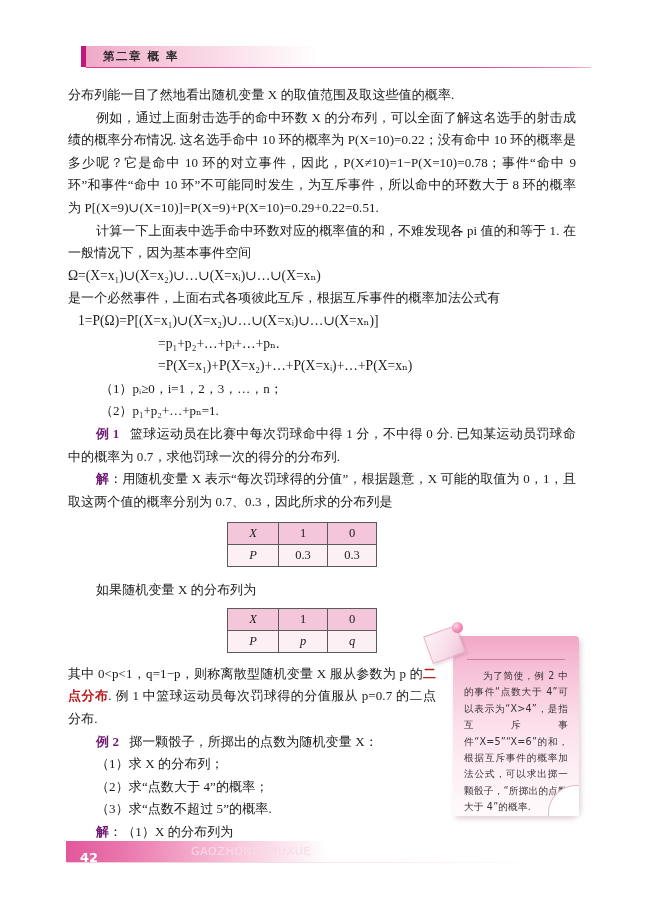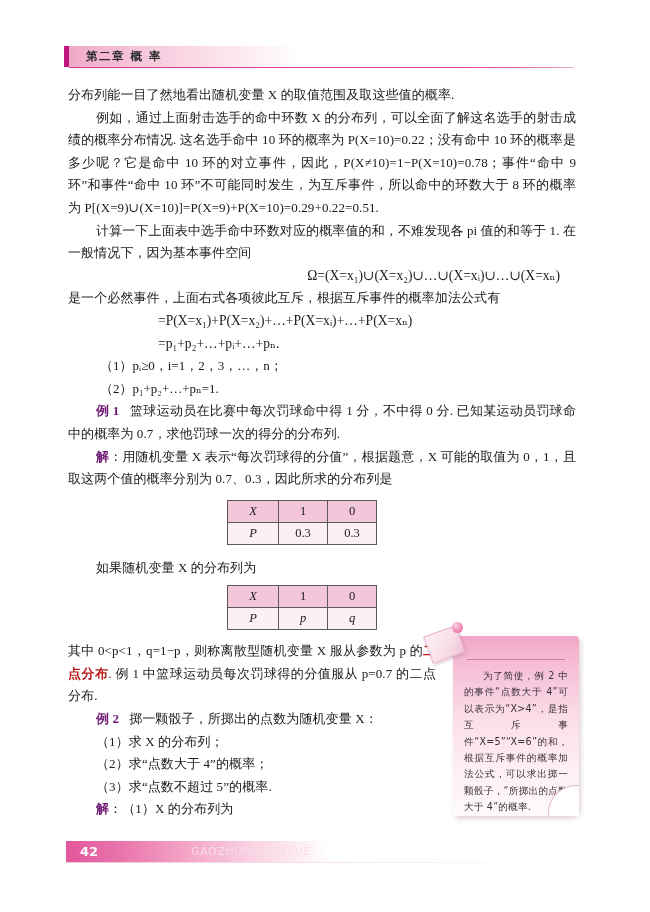--- a/index.html
+++ b/index.html
@@ -20,21 +20,21 @@
     position: absolute;
     left: 0; top: 0;
     width: 650px;
     height: 912px;
     background: #fff;
   }
 
   
   .header {
     position: absolute;
-    left: 64px;
+    left: 81px;
     top: 46px;
     width: 510px;
     height: 26px;
   }
   .header-accent-bar {
     position: absolute;
     left: 0; top: 0;
     width: 5px;
     height: 21px;
     background: #c2177e;
@@ -84,21 +84,21 @@
   p.ind {
     text-indent: 28px;
   }
   .eq {
     margin: 0;
     font-size: 13.6px;
     line-height: 22.6px;
     white-space: nowrap;
   }
   .eq-center {
-    text-align: right;
+    text-align: left;
     padding-right: 16px;
   }
   .eq-i1 { padding-left: 10px; }
   .eq-i2 { padding-left: 90px; }
   .list-item {
     margin: 0;
     font-size: 13px;
     line-height: 22.6px;
     padding-left: 32px;
   }
@@ -241,21 +241,21 @@
   .footer-bar {
     position: absolute;
     left: 0; top: 0;
     width: 262px;
     height: 21px;
     background: linear-gradient(to right, #e2579b 0%, #ea76ad 22%, #f4a9c9 48%, #fad3e3 72%, #ffffff 100%);
   }
   .footer-pageno {
     position: absolute;
     left: 14px;
-    top: 3px;
+    top: 9px;
     font-size: 13px;
     font-weight: bold;
     color: #ffffff;
     font-family: "DejaVu Sans", sans-serif;
   }
   .footer-watermark {
     position: absolute;
     left: 125px;
     top: 4px;
     font-size: 11px;
@@ -291,22 +291,23 @@
     <p class="t">分布列能一目了然地看出随机变量 X 的取值范围及取这些值的概率.</p>
 
     <p class="t ind">例如，通过上面射击选手的命中环数 X 的分布列，可以全面了解这名选手的射击成绩的概率分布情况. 这名选手命中 10 环的概率为 P(X=10)=0.22；没有命中 10 环的概率是多少呢？它是命中 10 环的对立事件，因此，P(X≠10)=1−P(X=10)=0.78；事件“命中 9 环”和事件“命中 10 环”不可能同时发生，为互斥事件，所以命中的环数大于 8 环的概率为 P[(X=9)∪(X=10)]=P(X=9)+P(X=10)=0.29+0.22=0.51.</p>
 
     <p class="t ind">计算一下上面表中选手命中环数对应的概率值的和，不难发现各 pi 值的和等于 1. 在一般情况下，因为基本事件空间</p>
 
     <p class="eq eq-center">Ω=(X=x₁)∪(X=x₂)∪…∪(X=xᵢ)∪…∪(X=xₙ)</p>
 
     <p class="t">是一个必然事件，上面右式各项彼此互斥，根据互斥事件的概率加法公式有</p>
 
+    <p class="eq eq-i1">1=P(Ω)=P[(X=x₁)∪(X=x₂)∪…∪(X=xᵢ)∪…∪(X=xₙ)]</p>
+    <p class="eq eq-i2">=p₁+p₂+…+pᵢ+…+pₙ.</p>
     <p class="eq eq-i2">=P(X=x₁)+P(X=x₂)+…+P(X=xᵢ)+…+P(X=xₙ)</p>
-    <p class="eq eq-i2">=p₁+p₂+…+pᵢ+…+pₙ.</p>
 
 
     <p class="list-item">（1）pᵢ≥0，i=1，2，3，…，n；</p>
     <p class="list-item">（2）p₁+p₂+…+pₙ=1.</p>
 
     <p class="t ind"><span class="pink">例 1</span>&nbsp;&nbsp;&nbsp;<span>篮球运动员在比赛中每次罚球命中得 1 分，不中得 0 分. 已知某运动员罚球命中的概率为 0.7，求他罚球一次的得分的分布列.</span></p>
 
     <p class="t ind"><span class="pink">解</span><span>：用随机变量 X 表示“每次罚球得的分值”，根据题意，X 可能的取值为 0，1，且取这两个值的概率分别为 0.7、0.3，因此所求的分布列是</span></p>
 
     <div class="dist-table-wrap" style="margin-top:9px;">

